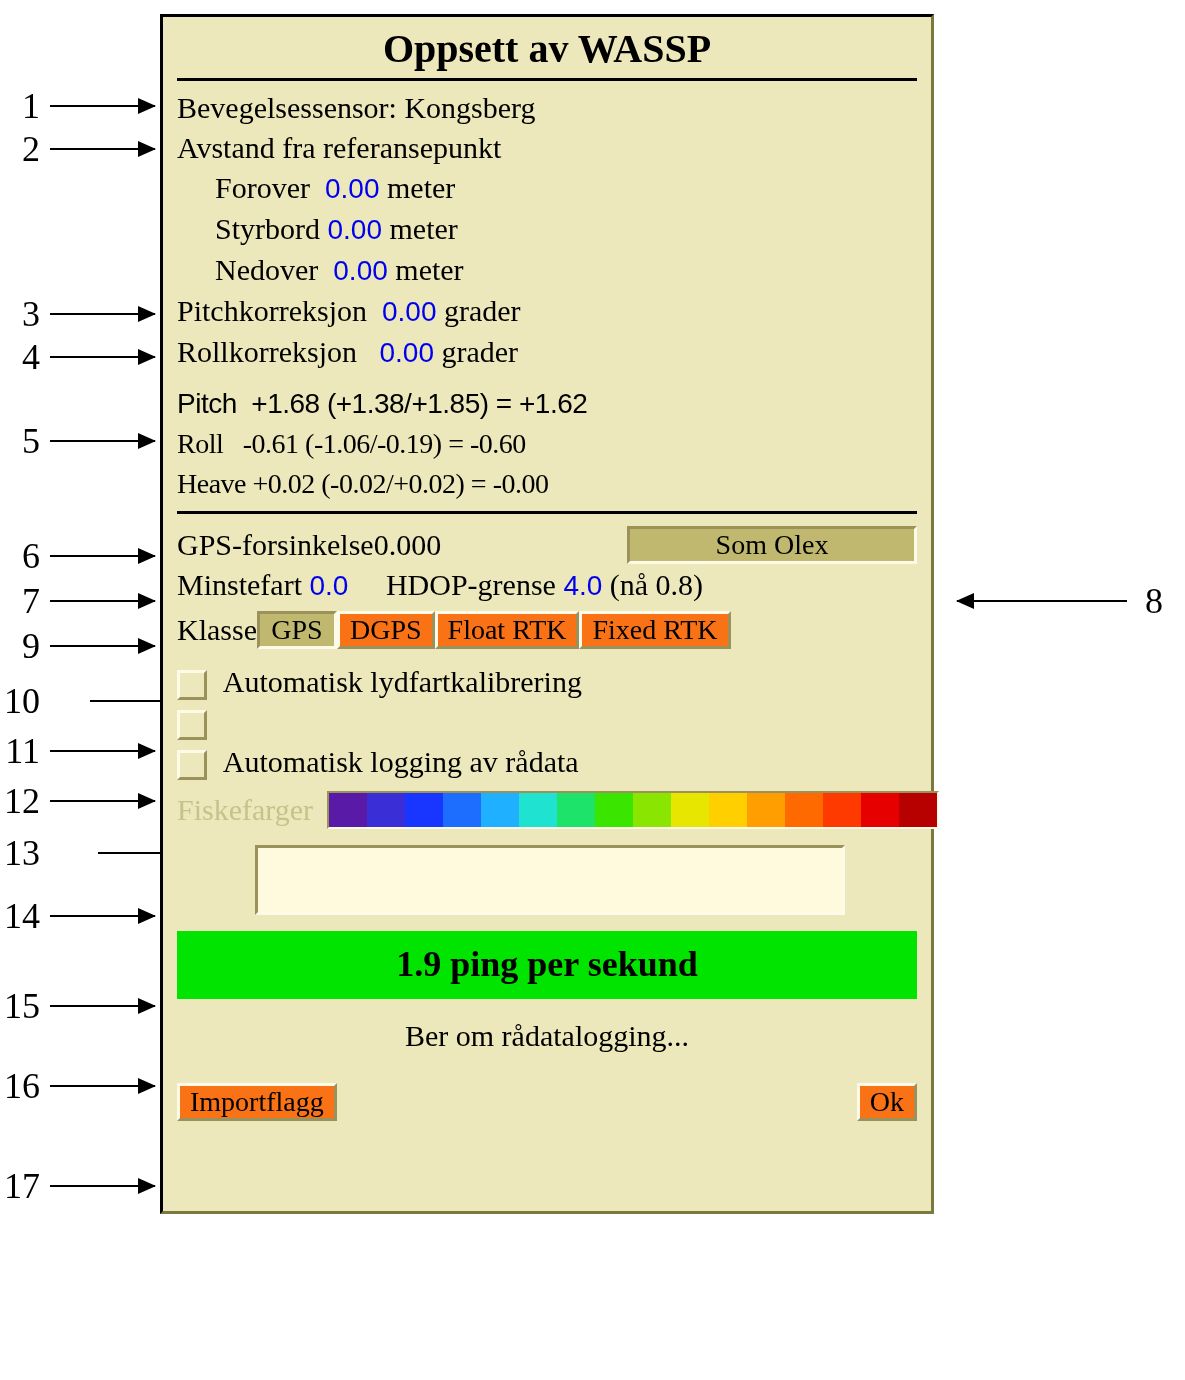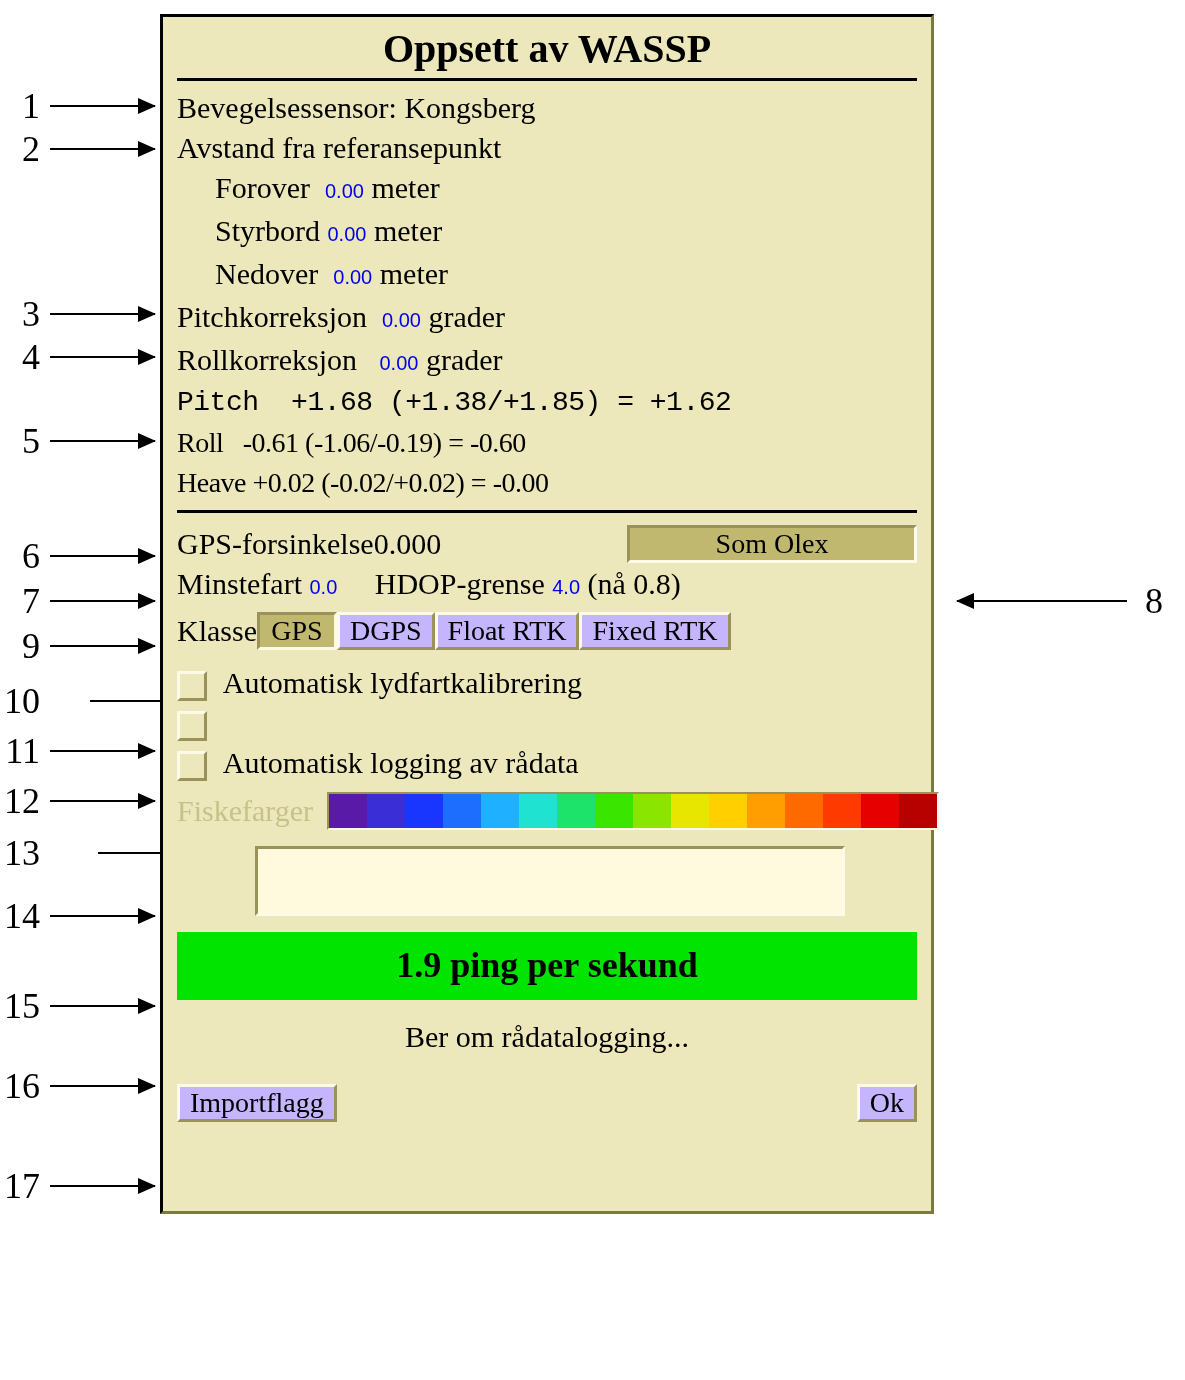--- a/index.html
+++ b/index.html
@@ -68,25 +68,25 @@
     border-top: 3px solid #000;
     margin: 0 0 8px 0;
   }
   .hr2 {
     border: none;
     border-top: 3px solid #000;
     margin: 8px 0 12px 0;
   }
   .row { margin: 2px 0; line-height: 38px; }
   .indent { padding-left: 38px; }
-  .blueval { color: #0000ee; font-family: Arial, sans-serif; font-size: 20px; }
+  .blueval { color: #0000ee; font-family: Arial, sans-serif; font-size: 28px; }
   .mono { font-family: "Courier New", monospace; font-size: 28px; letter-spacing: -0.5px; }
   .btn {
     display: inline-block;
-    background: #c4b5fd;
+    background: #f97316;
     border: 3px solid;
     border-top-color: #fdfbe8;
     border-left-color: #fdfbe8;
     border-right-color: #9a925a;
     border-bottom-color: #9a925a;
     padding: 0 10px;
     height: 38px;
     line-height: 32px;
     text-align: center;
     font-size: 28px;
@@ -280,21 +280,21 @@
     <span>Pitchkorreksjon</span>&nbsp;
     <span class="blueval">0.00</span>
     <span>grader</span>
   </div>
   <div class="row">
     <span>Rollkorreksjon</span>&nbsp;&nbsp;
     <span class="blueval">0.00</span>
     <span>grader</span>
   </div>
 
-  <div class="row mono" style="white-space:pre;margin-top:2px;font-family:Liberation Mono, monospace">Pitch  +1.68 (+1.38/+1.85) = +1.62</div>
+  <div class="row mono" style="white-space:pre;margin-top:13px;font-family:Liberation Sans, sans-serif">Pitch  +1.68 (+1.38/+1.85) = +1.62</div>
   <div class="row mono" style="white-space:pre;font-family:inherit">Roll   -0.61 (-1.06/-0.19) = -0.60</div>
   <div class="row mono" style="white-space:pre;font-family:inherit">Heave +0.02 (-0.02/+0.02) = -0.00</div>
 
   <hr class="hr2">
 
   <div class="row" style="display:flex;align-items:center;">
     <span>GPS-forsinkelse</span>
     <span>0.000</span>
     <span style="flex:1"></span>
     <span class="btn active" style="width:290px">Som Olex</span>

